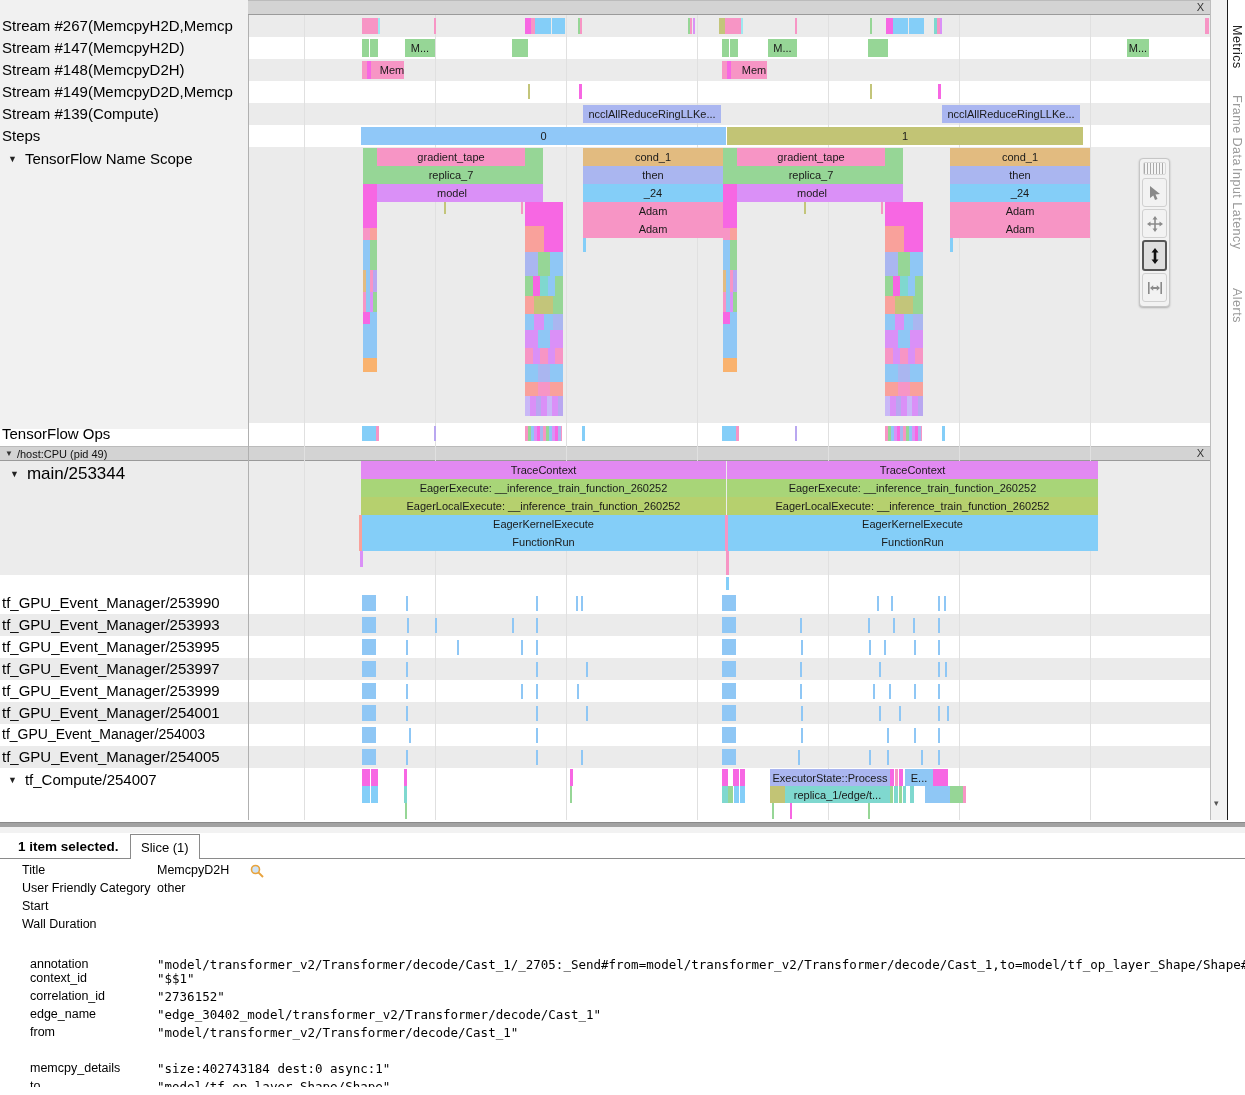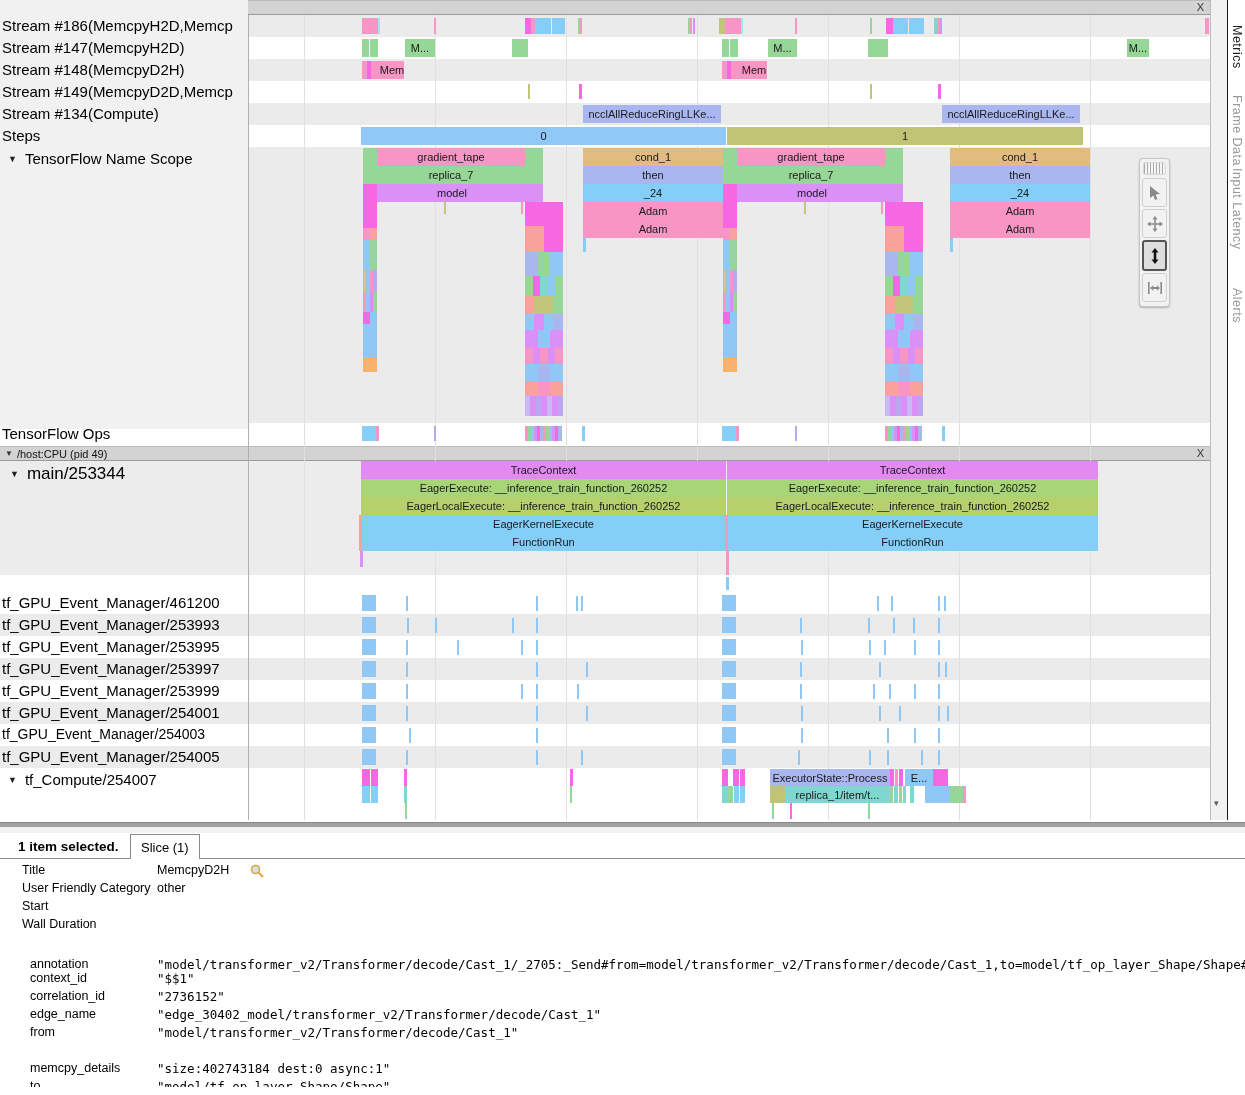--- a/index.html
+++ b/index.html
@@ -96,21 +96,21 @@
       <div class="bar" style="left: 741px; top: 18px; width: 2px; height: 16px; background: rgb(159, 232, 240);"></div>
       <div class="bar" style="left: 795px; top: 18px; width: 2px; height: 16px; background: rgb(247, 149, 197);"></div>
       <div class="bar" style="left: 870px; top: 18px; width: 2px; height: 16px; background: rgb(150, 214, 150);"></div>
       <div class="bar" style="left: 886px; top: 18px; width: 7px; height: 16px; background: rgb(247, 103, 227);"></div>
       <div class="bar" style="left: 893px; top: 18px; width: 15px; height: 16px; background: rgb(132, 206, 248);"></div>
       <div class="bar" style="left: 909px; top: 18px; width: 15px; height: 16px; background: rgb(132, 206, 248);"></div>
       <div class="bar" style="left: 934px; top: 18px; width: 3px; height: 16px; background: rgb(127, 216, 207);"></div>
       <div class="bar" style="left: 937px; top: 18px; width: 3px; height: 16px; background: rgb(247, 149, 197);"></div>
       <div class="bar" style="left: 940px; top: 18px; width: 2px; height: 16px; background: rgb(218, 144, 247);"></div>
       <div class="bar" style="left: 1205px; top: 18px; width: 4px; height: 16px; background: rgb(247, 149, 197);"></div>
-      <div class="tlabel" style="left: 2px; top: 17px; width: 244px; height: 20px; font-size: 15px;"><span>Stream #186(MemcpyH2D,Memcp</span></div>
+      <div class="tlabel" style="left: 2px; top: 17px; width: 244px; height: 20px; font-size: 15px;"><span>Stream #267(MemcpyH2D,Memcp</span></div>
       <div class="bar" style="left: 362px; top: 39px; width: 7px; height: 18px; background: rgb(150, 214, 150);"></div>
       <div class="bar" style="left: 370px; top: 39px; width: 8px; height: 18px; background: rgb(150, 214, 150);"></div>
       <div class="bar" style="left: 405px; top: 39px; width: 30px; height: 18px; background: rgb(150, 214, 150);">M...</div>
       <div class="bar" style="left: 512px; top: 39px; width: 16px; height: 18px; background: rgb(150, 214, 150);"></div>
       <div class="bar" style="left: 722px; top: 39px; width: 7px; height: 18px; background: rgb(150, 214, 150);"></div>
       <div class="bar" style="left: 730px; top: 39px; width: 8px; height: 18px; background: rgb(150, 214, 150);"></div>
       <div class="bar" style="left: 768px; top: 39px; width: 29px; height: 18px; background: rgb(150, 214, 150);">M...</div>
       <div class="bar" style="left: 868px; top: 39px; width: 20px; height: 18px; background: rgb(150, 214, 150);"></div>
       <div class="bar" style="left: 1127px; top: 39px; width: 22px; height: 18px; background: rgb(150, 214, 150);">M...</div>
       <div class="tlabel" style="left: 2px; top: 39px; width: 244px; height: 20px; font-size: 15px;"><span>Stream #147(MemcpyH2D)</span></div>
@@ -123,21 +123,21 @@
       <div class="bar" style="left: 731px; top: 61px; width: 10px; height: 18px; background: rgb(247, 149, 197);"></div>
       <div class="bar" style="left: 741px; top: 61px; width: 26px; height: 18px; background: rgb(247, 149, 197);">Mem</div>
       <div class="tlabel" style="left: 2px; top: 61px; width: 244px; height: 20px; font-size: 15px;"><span>Stream #148(MemcpyD2H)</span></div>
       <div class="bar" style="left: 528px; top: 84px; width: 2px; height: 15px; background: rgb(195, 197, 122);"></div>
       <div class="bar" style="left: 579px; top: 84px; width: 3px; height: 15px; background: rgb(247, 103, 227);"></div>
       <div class="bar" style="left: 870px; top: 84px; width: 2px; height: 15px; background: rgb(195, 197, 122);"></div>
       <div class="bar" style="left: 938px; top: 84px; width: 3px; height: 15px; background: rgb(247, 103, 227);"></div>
       <div class="tlabel" style="left: 2px; top: 83px; width: 244px; height: 20px; font-size: 15px;"><span>Stream #149(MemcpyD2D,Memcp</span></div>
       <div class="bar" style="left: 583px; top: 105px; width: 138px; height: 18px; background: rgb(170, 182, 240);">ncclAllReduceRingLLKe...</div>
       <div class="bar" style="left: 942px; top: 105px; width: 138px; height: 18px; background: rgb(170, 182, 240);">ncclAllReduceRingLLKe...</div>
-      <div class="tlabel" style="left: 2px; top: 105px; width: 244px; height: 20px; font-size: 15px;"><span>Stream #134(Compute)</span></div>
+      <div class="tlabel" style="left: 2px; top: 105px; width: 244px; height: 20px; font-size: 15px;"><span>Stream #139(Compute)</span></div>
       <div class="bar" style="left: 361px; top: 127px; width: 365px; height: 18px; background: rgb(144, 200, 248);">0</div>
       <div class="bar" style="left: 727px; top: 127px; width: 356px; height: 18px; background: rgb(194, 196, 117);">1</div>
       <div class="tlabel" style="left: 2px; top: 127px; width: 244px; height: 20px; font-size: 15px;"><span>Steps</span></div>
       <div class="bar" style="left: 363px; top: 148px; width: 14px; height: 18px; background: rgb(150, 214, 150);"></div>
       <div class="bar" style="left: 363px; top: 166px; width: 14px; height: 18px; background: rgb(150, 214, 150);"></div>
       <div class="bar" style="left: 363px; top: 184px; width: 14px; height: 18px; background: rgb(247, 103, 227);"></div>
       <div class="bar" style="left: 377px; top: 148px; width: 148px; height: 18px; background: rgb(247, 149, 197);">gradient_tape</div>
       <div class="bar" style="left: 377px; top: 166px; width: 148px; height: 18px; background: rgb(150, 214, 150);">replica_7</div>
       <div class="bar" style="left: 377px; top: 184px; width: 150px; height: 18px; background: rgb(218, 144, 247);">model</div>
       <div class="bar" style="left: 525px; top: 148px; width: 18px; height: 18px; background: rgb(150, 214, 150);"></div>
@@ -245,21 +245,21 @@
       <div class="bar" style="left: 362px; top: 595px; width: 14px; height: 16px; background: rgb(143, 199, 245);"></div>
       <div class="bar" style="left: 722px; top: 595px; width: 14px; height: 16px; background: rgb(143, 199, 245);"></div>
       <div class="bar" style="left: 406px; top: 596px; width: 2px; height: 15px; background: rgb(143, 199, 245);"></div>
       <div class="bar" style="left: 536px; top: 596px; width: 2px; height: 15px; background: rgb(143, 199, 245);"></div>
       <div class="bar" style="left: 576px; top: 596px; width: 2px; height: 15px; background: rgb(143, 199, 245);"></div>
       <div class="bar" style="left: 581px; top: 596px; width: 2px; height: 15px; background: rgb(143, 199, 245);"></div>
       <div class="bar" style="left: 877px; top: 596px; width: 2px; height: 15px; background: rgb(143, 199, 245);"></div>
       <div class="bar" style="left: 891px; top: 596px; width: 2px; height: 15px; background: rgb(143, 199, 245);"></div>
       <div class="bar" style="left: 938px; top: 596px; width: 2px; height: 15px; background: rgb(143, 199, 245);"></div>
       <div class="bar" style="left: 944px; top: 596px; width: 2px; height: 15px; background: rgb(143, 199, 245);"></div>
-      <div class="tlabel" style="left: 2px; top: 594px; width: 244px; height: 20px; font-size: 15px;"><span>tf_GPU_Event_Manager/461200</span></div>
+      <div class="tlabel" style="left: 2px; top: 594px; width: 244px; height: 20px; font-size: 15px;"><span>tf_GPU_Event_Manager/253990</span></div>
       <div class="bar" style="left: 362px; top: 617px; width: 14px; height: 16px; background: rgb(143, 199, 245);"></div>
       <div class="bar" style="left: 722px; top: 617px; width: 14px; height: 16px; background: rgb(143, 199, 245);"></div>
       <div class="bar" style="left: 407px; top: 618px; width: 2px; height: 15px; background: rgb(143, 199, 245);"></div>
       <div class="bar" style="left: 435px; top: 618px; width: 2px; height: 15px; background: rgb(143, 199, 245);"></div>
       <div class="bar" style="left: 512px; top: 618px; width: 2px; height: 15px; background: rgb(143, 199, 245);"></div>
       <div class="bar" style="left: 536px; top: 618px; width: 2px; height: 15px; background: rgb(143, 199, 245);"></div>
       <div class="bar" style="left: 800px; top: 618px; width: 2px; height: 15px; background: rgb(143, 199, 245);"></div>
       <div class="bar" style="left: 868px; top: 618px; width: 2px; height: 15px; background: rgb(143, 199, 245);"></div>
       <div class="bar" style="left: 893px; top: 618px; width: 2px; height: 15px; background: rgb(143, 199, 245);"></div>
       <div class="bar" style="left: 913px; top: 618px; width: 2px; height: 15px; background: rgb(143, 199, 245);"></div>
@@ -345,21 +345,21 @@
       <div class="bar" style="left: 933px; top: 769px; width: 15px; height: 17px; background: rgb(247, 103, 227);"></div>
       <div class="bar" style="left: 362px; top: 786px; width: 8px; height: 17px; background: rgb(132, 206, 248);"></div>
       <div class="bar" style="left: 371px; top: 786px; width: 7px; height: 17px; background: rgb(132, 206, 248);"></div>
       <div class="bar" style="left: 404px; top: 786px; width: 3px; height: 17px; background: rgb(127, 216, 207);"></div>
       <div class="bar" style="left: 570px; top: 786px; width: 2px; height: 17px; background: rgb(150, 214, 150);"></div>
       <div class="bar" style="left: 722px; top: 786px; width: 6px; height: 17px; background: rgb(127, 216, 207);"></div>
       <div class="bar" style="left: 728px; top: 786px; width: 5px; height: 17px; background: rgb(150, 214, 150);"></div>
       <div class="bar" style="left: 734px; top: 786px; width: 5px; height: 17px; background: rgb(132, 206, 248);"></div>
       <div class="bar" style="left: 740px; top: 786px; width: 5px; height: 17px; background: rgb(132, 206, 248);"></div>
       <div class="bar" style="left: 770px; top: 786px; width: 15px; height: 17px; background: rgb(194, 196, 117);"></div>
-      <div class="bar" style="left: 785px; top: 786px; width: 105px; height: 17px; background: rgb(127, 216, 207);">replica_1/item/t...</div>
+      <div class="bar" style="left: 785px; top: 786px; width: 105px; height: 17px; background: rgb(127, 216, 207);">replica_1/edge/t...</div>
       <div class="bar" style="left: 890px; top: 786px; width: 3px; height: 17px; background: rgb(150, 214, 150);"></div>
       <div class="bar" style="left: 894px; top: 786px; width: 4px; height: 17px; background: rgb(127, 216, 207);"></div>
       <div class="bar" style="left: 899px; top: 786px; width: 3px; height: 17px; background: rgb(150, 214, 150);"></div>
       <div class="bar" style="left: 903px; top: 786px; width: 3px; height: 17px; background: rgb(127, 216, 207);"></div>
       <div class="bar" style="left: 910px; top: 786px; width: 4px; height: 17px; background: rgb(127, 216, 207);"></div>
       <div class="bar" style="left: 925px; top: 786px; width: 25px; height: 17px; background: rgb(143, 199, 245);"></div>
       <div class="bar" style="left: 950px; top: 786px; width: 13px; height: 17px; background: rgb(150, 214, 150);"></div>
       <div class="bar" style="left: 963px; top: 786px; width: 3px; height: 17px; background: rgb(247, 149, 197);"></div>
       <div class="bar" style="left: 405px; top: 803px; width: 2px; height: 16px; background: rgb(150, 214, 150);"></div>
       <div class="bar" style="left: 772px; top: 803px; width: 2px; height: 16px; background: rgb(150, 214, 150);"></div>

